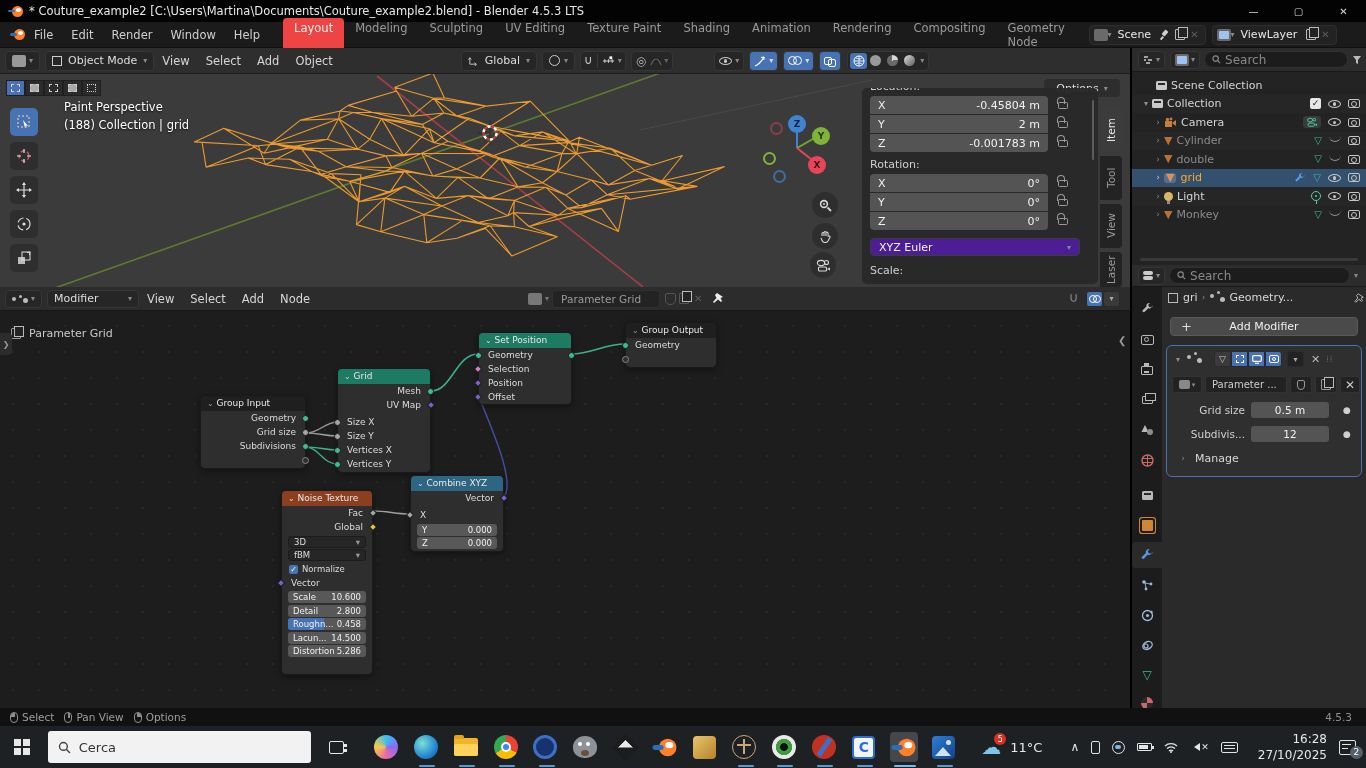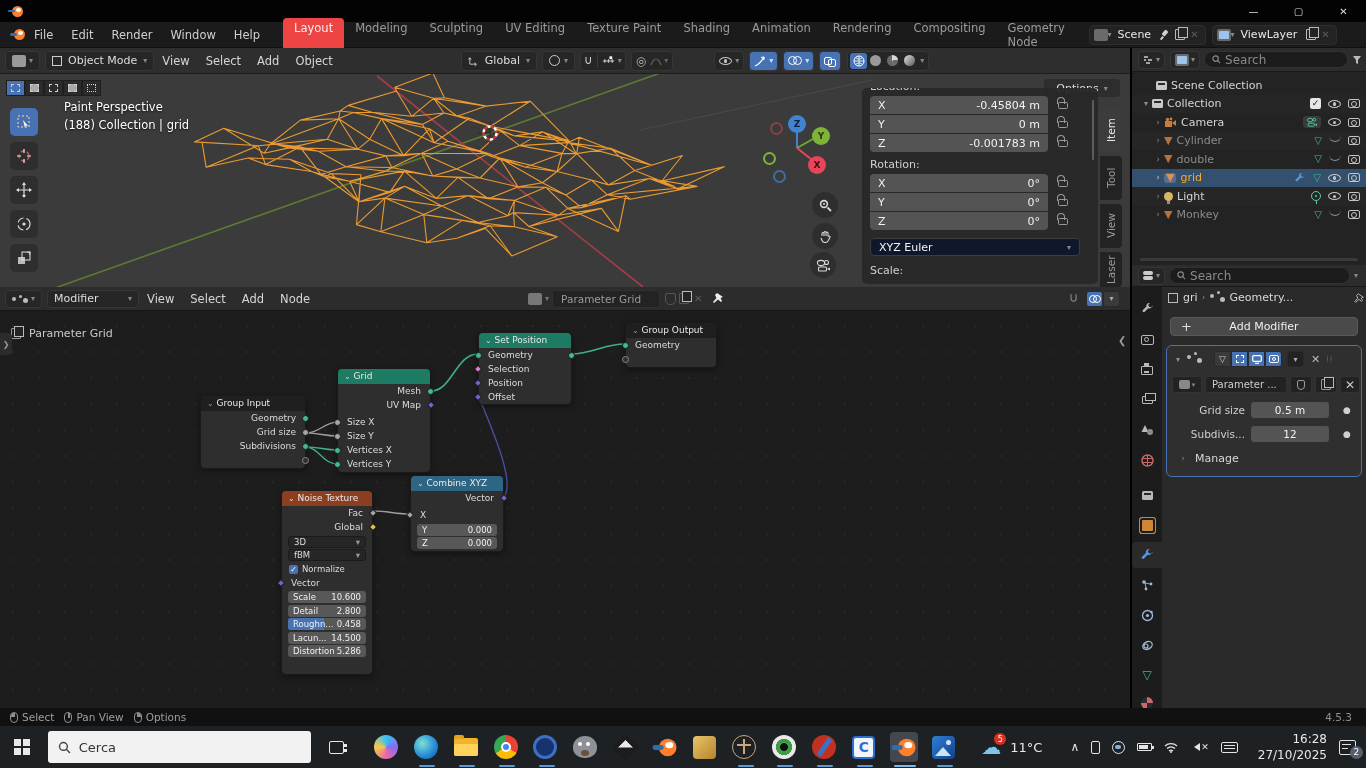--- a/index.html
+++ b/index.html
@@ -118,20 +118,21 @@
   .tray-ic{color:#e4e4e4;font-size:12px;margin:0 6px;display:flex;align-items:center}
   .badge{position:absolute;border-radius:50%;color:#fff;display:flex;align-items:center;justify-content:center}
 </style>
 </head>
 <body>
 
 <div class="abs titlebar">
   <span class="blogo">
       <i></i>
     </span>
+  <span class="ttl">* Couture_example2 [C:\Users\Martina\Documents\Couture_example2.blend] - Blender 4.5.3 LTS</span>
   <div class="winbtns">
     <div class="winbtn">—</div>
     <div class="winbtn">▢</div>
     <div class="winbtn">✕</div>
   </div>
 </div>
 
 <div class="abs topbar">
   <span class="blogo" style="margin-left:10px">
       <i></i>
@@ -328,21 +329,21 @@
   </div>
 
   <div class="npanel" style="position:absolute;left:862px;top:14px;width:236px;height:196px">
     <div style="position:absolute;left:8px;top:-8px;font-size:11px;color:#cfcfcf">Location:</div>
     <div class="nprow" style="top:8px;border-radius:4px 4px 0 0">
         <span>X</span>
         <span class="v">-0.45804 m</span>
       </div>
     <div class="nprow" style="top:27px">
         <span>Y</span>
-        <span class="v">0 m</span>
+        <span class="v">2 m</span>
       </div>
     <div class="nprow" style="top:46px;border-radius:0 0 4px 4px">
         <span>Z</span>
         <span class="v">-0.001783 m</span>
       </div>
     <span class="lock" style="top:14px"></span>
     <span class="lock" style="top:33px"></span>
     <span class="lock" style="top:52px"></span>
     <div style="position:absolute;left:8px;top:70px;font-size:11px;color:#cfcfcf">Rotation:</div>
     <div class="nprow" style="top:86px;border-radius:4px 4px 0 0">
@@ -353,21 +354,21 @@
         <span>Y</span>
         <span class="v">0°</span>
       </div>
     <div class="nprow" style="top:124px;border-radius:0 0 4px 4px">
         <span>Z</span>
         <span class="v">0°</span>
       </div>
     <span class="lock" style="top:92px"></span>
     <span class="lock" style="top:111px"></span>
     <span class="lock" style="top:130px"></span>
-    <div class="nprow" style="top:150px;background:#0f172a;border:1px solid #3d3d3d;border-radius:4px;width:210px">
+    <div class="nprow" style="top:150px;background:#4c1d95;border:1px solid #3d3d3d;border-radius:4px;width:210px">
       <span>XYZ Euler</span>
         <span class="v" style="color:#888;font-size:8px">▾</span>
     </div>
     <div style="position:absolute;left:8px;top:176px;font-size:11px;color:#cfcfcf">Scale:</div>
     <div style="position:absolute;right:4px;top:12px;width:2px;height:60px;background:#5c5c5c;border-radius:2px"></div>
   </div>
 
   <div class="sidetab active" style="top:34px;height:44px">Item</div>
   <div class="sidetab" style="top:82px;height:44px">Tool</div>
   <div class="sidetab" style="top:130px;height:44px">View</div>

